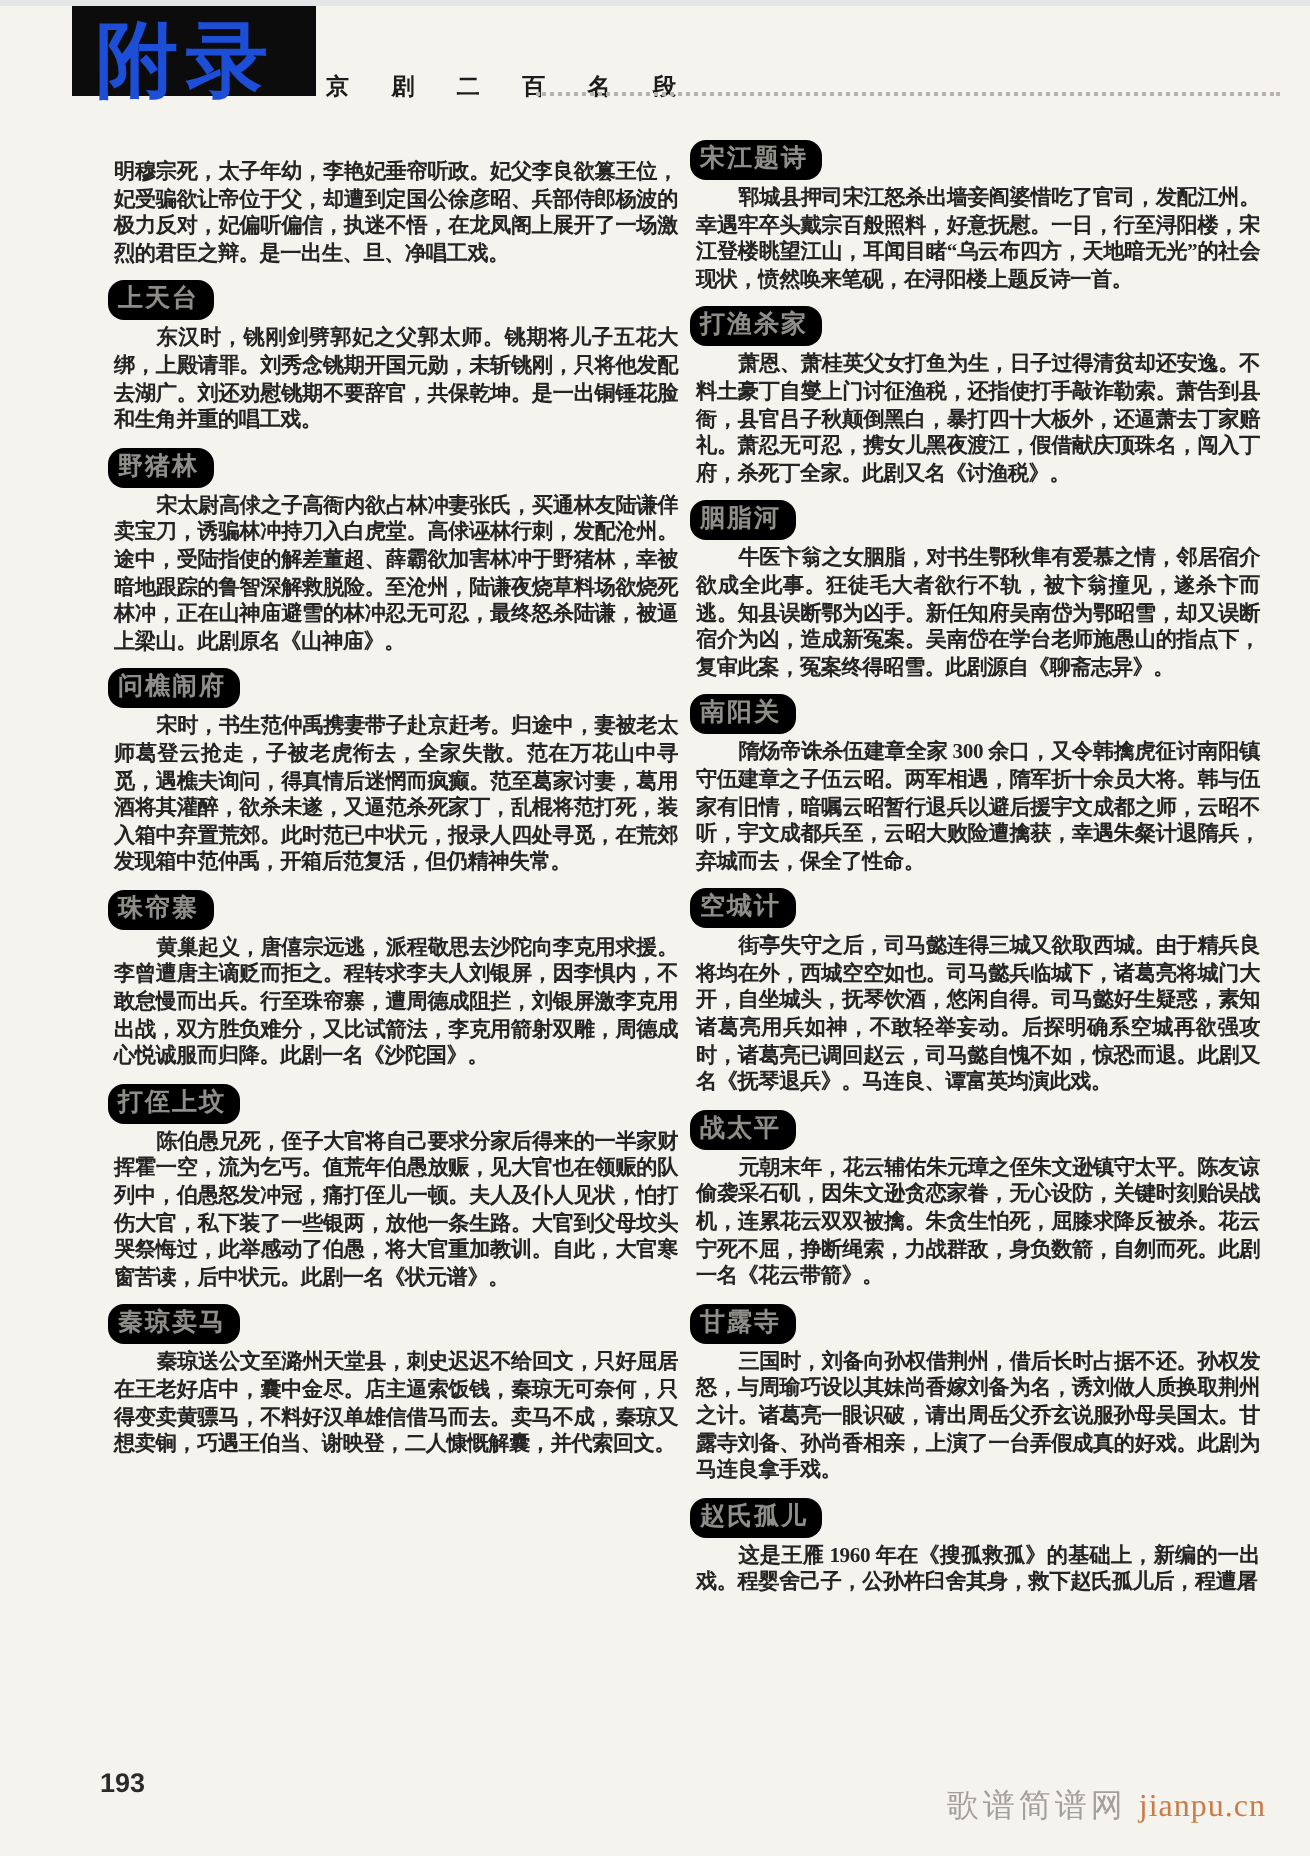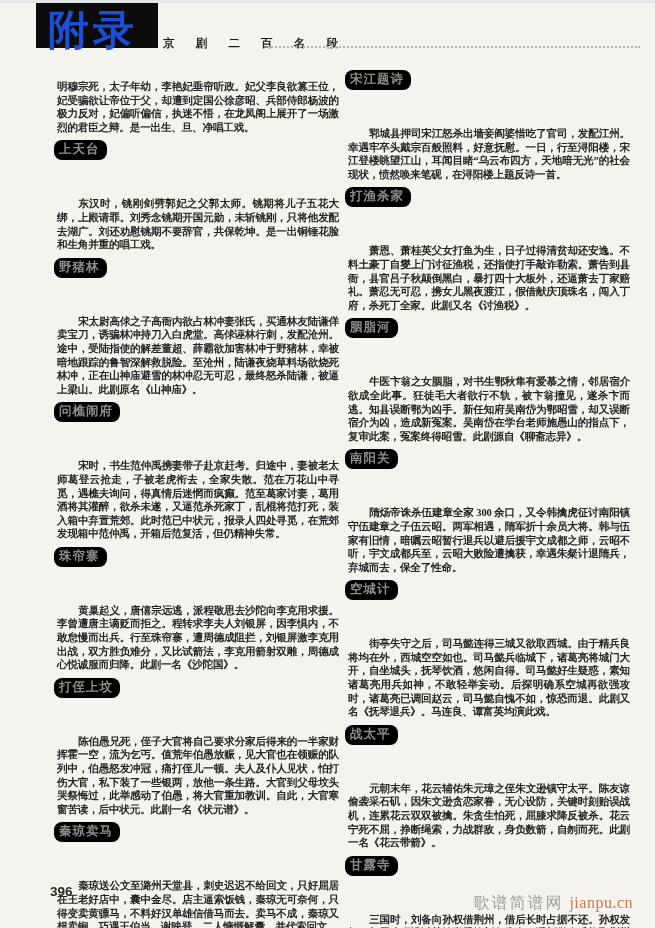--- a/index.html
+++ b/index.html
@@ -31,21 +31,21 @@
   
   .col{position:absolute;top:80px;width:282px;}
   .col-left{left:57px;}
   .col-right{left:348px;top:64px;}
 
   .intro,.section-body{
     margin:0;color:#242424;font-size:10.6px;line-height:13.6px;
     text-align:justify;font-weight:600;letter-spacing:-0.2px;
   }
   .intro{text-indent:0;}
-  .section-body{text-indent:2em;margin-top:34px;}
+  .section-body{text-indent:2em;}
   .opera-section{margin:0;}
   .section-title{
     display:inline-block;margin:6px 0 3px -3px;
     font-family:"Liberation Sans","DejaVu Sans",sans-serif;
     font-size:12.5px;font-weight:bold;color:#8f8d89;
     background:#000000;border-radius:8px;padding:1px 7px 2px 5px;
     letter-spacing:1px;
   }
 
   
@@ -85,17 +85,17 @@
     <section class="opera-section"><h3 class="section-title">宋江题诗</h3><p class="section-body">郓城县押司宋江怒杀出墙妾阎婆惜吃了官司，发配江州。幸遇牢卒头戴宗百般照料，好意抚慰。一日，行至浔阳楼，宋江登楼眺望江山，耳闻目睹“乌云布四方，天地暗无光”的社会现状，愤然唤来笔砚，在浔阳楼上题反诗一首。</p></section>
     <section class="opera-section"><h3 class="section-title">打渔杀家</h3><p class="section-body">萧恩、萧桂英父女打鱼为生，日子过得清贫却还安逸。不料土豪丁自燮上门讨征渔税，还指使打手敲诈勒索。萧告到县衙，县官吕子秋颠倒黑白，暴打四十大板外，还逼萧去丁家赔礼。萧忍无可忍，携女儿黑夜渡江，假借献庆顶珠名，闯入丁府，杀死丁全家。此剧又名《讨渔税》。</p></section>
     <section class="opera-section"><h3 class="section-title">胭脂河</h3><p class="section-body">牛医卞翁之女胭脂，对书生鄂秋隼有爱慕之情，邻居宿介欲成全此事。狂徒毛大者欲行不轨，被卞翁撞见，遂杀卞而逃。知县误断鄂为凶手。新任知府吴南岱为鄂昭雪，却又误断宿介为凶，造成新冤案。吴南岱在学台老师施愚山的指点下，复审此案，冤案终得昭雪。此剧源自《聊斋志异》。</p></section>
     <section class="opera-section"><h3 class="section-title">南阳关</h3><p class="section-body">隋炀帝诛杀伍建章全家 300 余口，又令韩擒虎征讨南阳镇守伍建章之子伍云昭。两军相遇，隋军折十余员大将。韩与伍家有旧情，暗嘱云昭暂行退兵以避后援宇文成都之师，云昭不听，宇文成都兵至，云昭大败险遭擒获，幸遇朱粲计退隋兵，弃城而去，保全了性命。</p></section>
     <section class="opera-section"><h3 class="section-title">空城计</h3><p class="section-body">街亭失守之后，司马懿连得三城又欲取西城。由于精兵良将均在外，西城空空如也。司马懿兵临城下，诸葛亮将城门大开，自坐城头，抚琴饮酒，悠闲自得。司马懿好生疑惑，素知诸葛亮用兵如神，不敢轻举妄动。后探明确系空城再欲强攻时，诸葛亮已调回赵云，司马懿自愧不如，惊恐而退。此剧又名《抚琴退兵》。马连良、谭富英均演此戏。</p></section>
     <section class="opera-section"><h3 class="section-title">战太平</h3><p class="section-body">元朝末年，花云辅佑朱元璋之侄朱文逊镇守太平。陈友谅偷袭采石矶，因朱文逊贪恋家眷，无心设防，关键时刻贻误战机，连累花云双双被擒。朱贪生怕死，屈膝求降反被杀。花云宁死不屈，挣断绳索，力战群敌，身负数箭，自刎而死。此剧一名《花云带箭》。</p></section>
     <section class="opera-section"><h3 class="section-title">甘露寺</h3><p class="section-body">三国时，刘备向孙权借荆州，借后长时占据不还。孙权发怒，与周瑜巧设以其妹尚香嫁刘备为名，诱刘做人质换取荆州之计。诸葛亮一眼识破，请出周岳父乔玄说服孙母吴国太。甘露寺刘备、孙尚香相亲，上演了一台弄假成真的好戏。此剧为马连良拿手戏。</p></section>
     <section class="opera-section"><h3 class="section-title">赵氏孤儿</h3><p class="section-body">这是王雁 1960 年在《搜孤救孤》的基础上，新编的一出戏。程婴舍己子，公孙杵臼舍其身，救下赵氏孤儿后，程遭屠</p></section>
   </div>
 
-<div class="page-number">396</div>
+<div class="page-number">193</div>
 <div class="watermark">
   <span class="wm-site">歌谱简谱网</span>
   <span class="wm-url">jianpu.cn</span>
 </div>
 
 </body></html>

